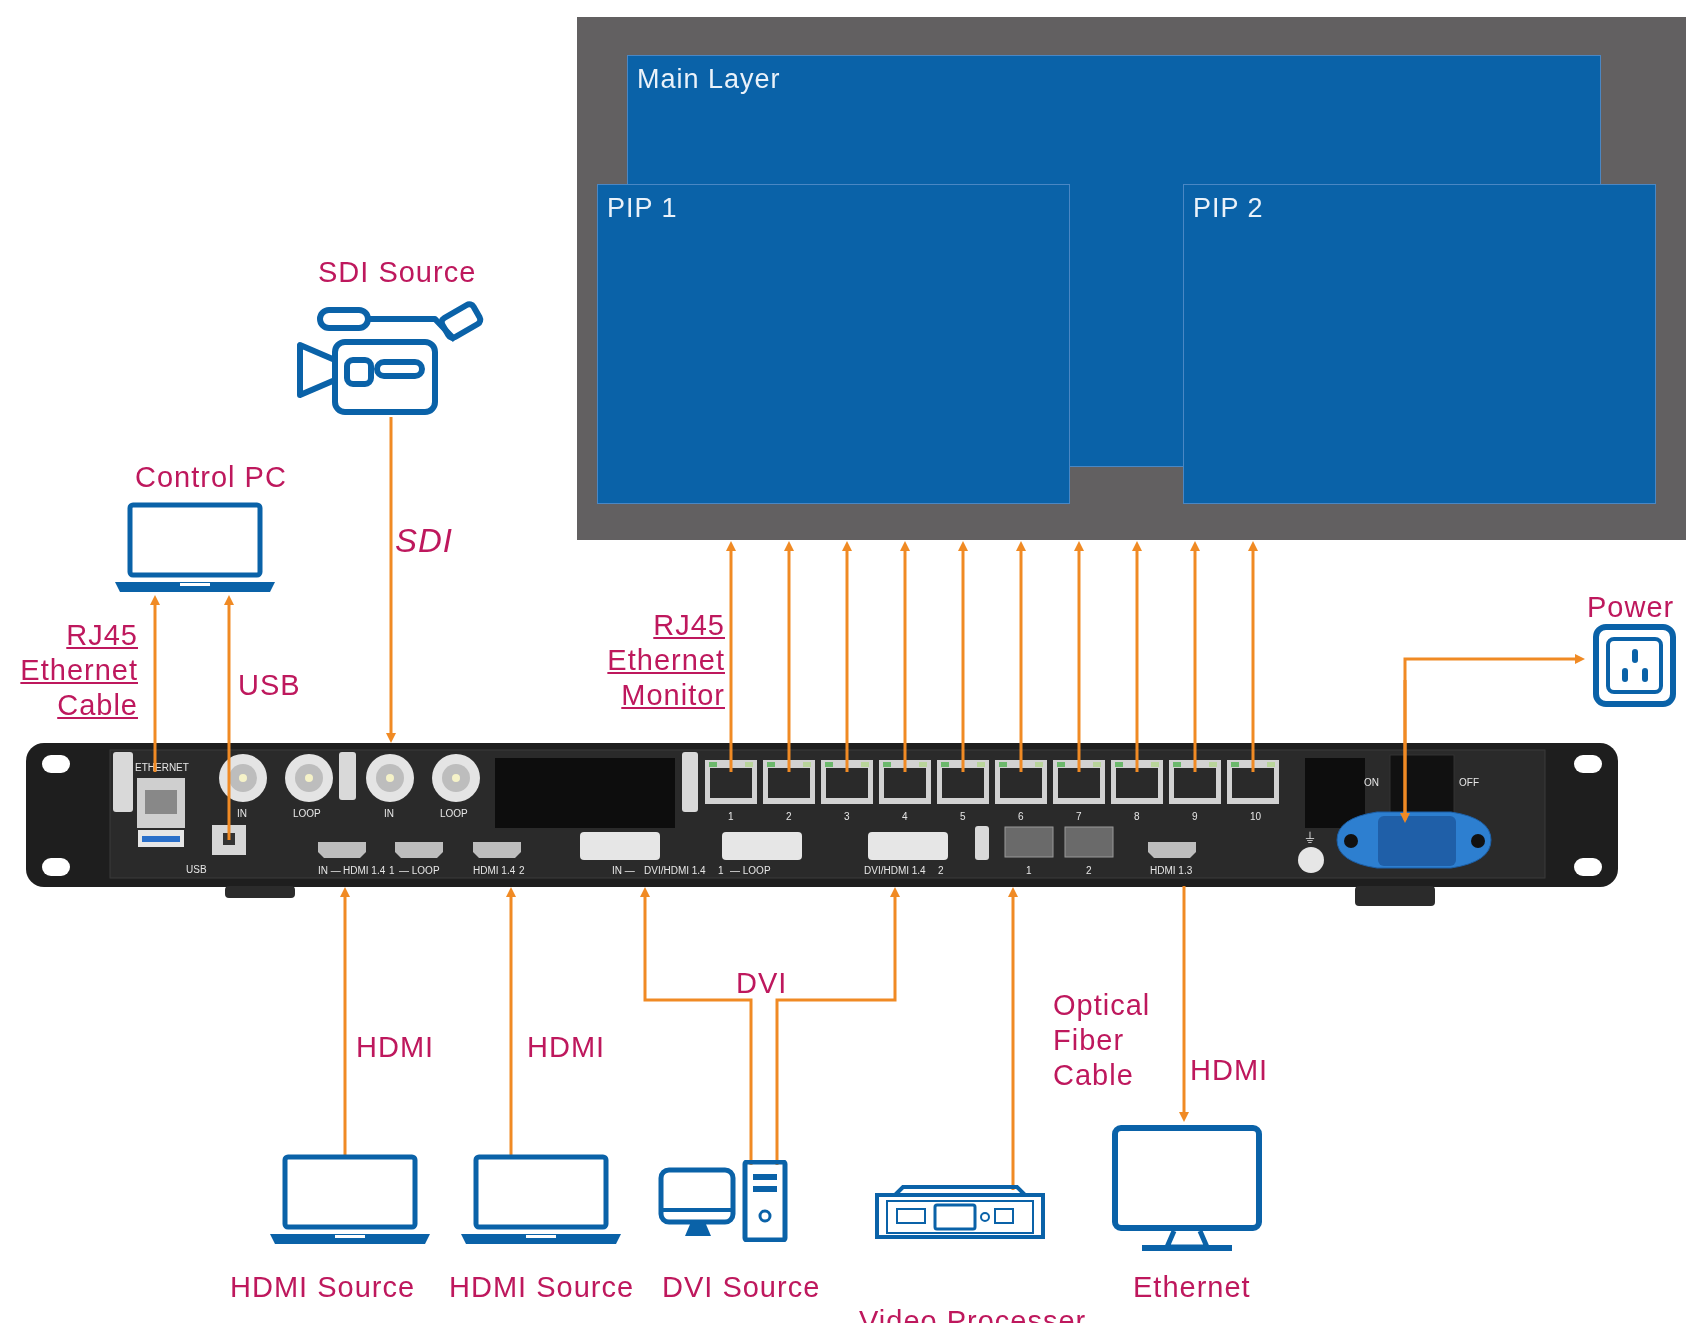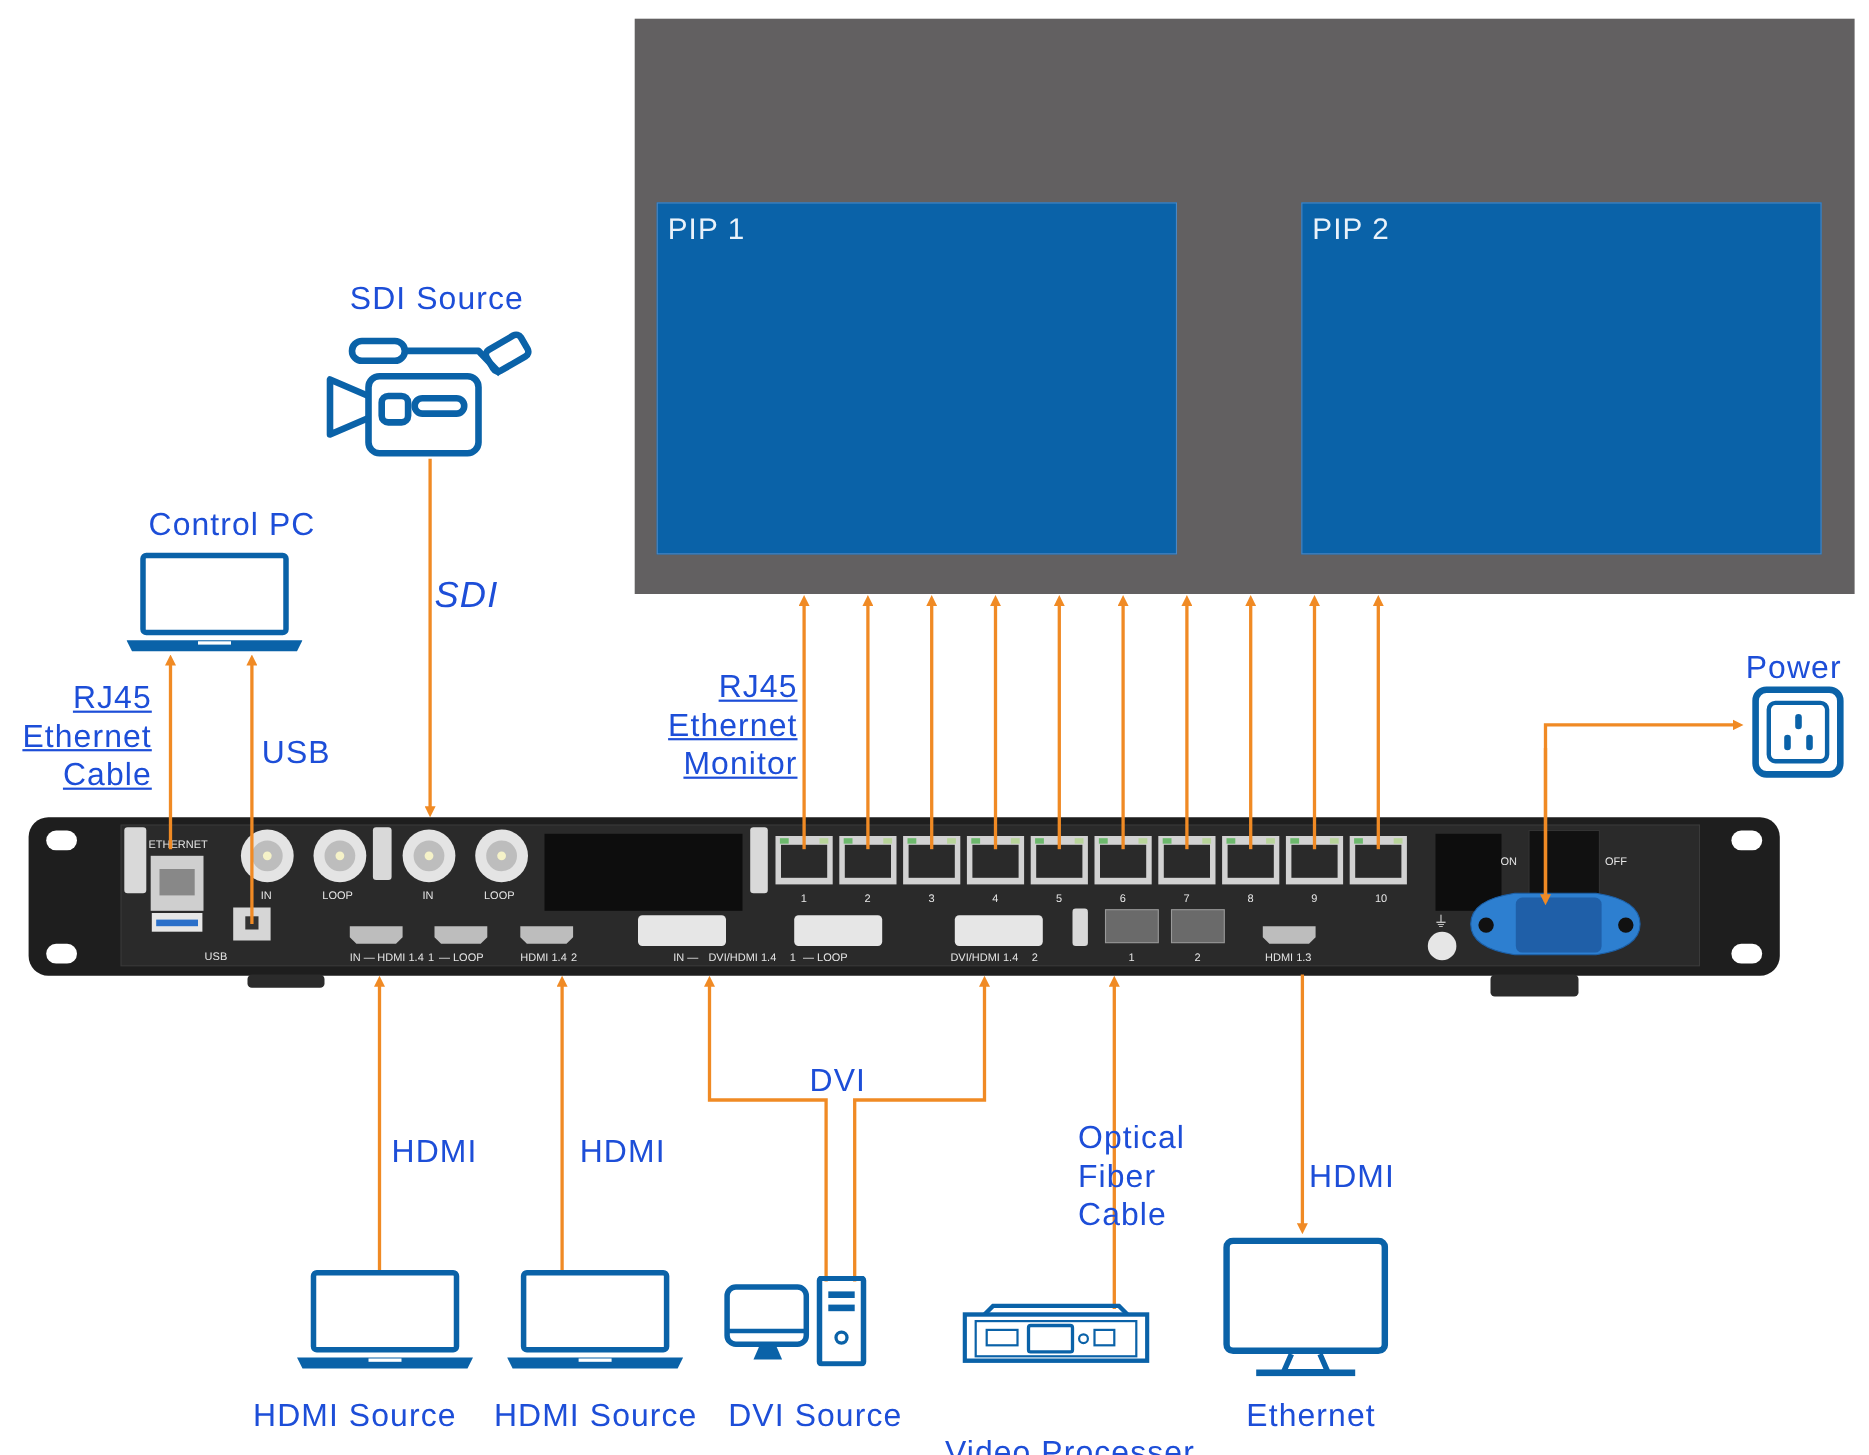--- a/index.html
+++ b/index.html
@@ -1,29 +1,32 @@
 <!DOCTYPE html>
 <html><head>
 <meta charset="utf-8">
 <style>
   html,body{margin:0;padding:0;background:#fff;}
   body{width:1699px;height:1323px;position:relative;overflow:hidden;font-family:"Liberation Sans",sans-serif;color:#231f20;}
-  .lbl{position:absolute;font-size:29px;letter-spacing:1px;color:#1d4ed8;white-space:nowrap;line-height:1.2;}
+  .lbl{position:absolute;font-size:29px;letter-spacing:1px;color:#be185d;white-space:nowrap;line-height:1.2;}
   .lbl.r{text-align:right;text-decoration:underline;}
   .screen-frame{position:absolute;left:577px;top:17px;width:1109px;height:523px;background:#626061;}
   .layer{position:absolute;background:#0a62a8;border:1px solid #4a87c4;box-sizing:border-box;}
   .layer span{position:absolute;left:9px;top:8px;color:#eaf2fa;font-size:27px;letter-spacing:1px;}
   svg{position:absolute;left:0;top:0;}
   .dev-text{font-family:"Liberation Sans",sans-serif;fill:#e6e6e6;font-size:10px;}
   .icon{position:absolute;}
 </style>
 </head>
 <body>
 
 <div class="screen-frame">
+  <div class="layer" style="left:50px;top:38px;width:974px;height:412px;">
+    <span>Main Layer</span>
+  </div>
   <div class="layer" style="left:20px;top:167px;width:473px;height:320px;padding-left:44px;">
     <span>PIP 1</span>
   </div>
   <div class="layer" style="left:606px;top:167px;width:473px;height:320px;text-align:right;">
     <span>PIP 2</span>
   </div>
 </div>
 
 <svg width="1699" height="1323" viewBox="0 0 1699 1323">
   <defs>
@@ -236,21 +239,21 @@
 <div class="lbl r" style="left:580px;top:608px;width:145px;line-height:35px;">
   <div>RJ45</div>
   <div>Ethernet</div>
   <div>Monitor</div>
 </div>
 <div class="lbl" style="left:1587px;top:590px;">Power</div>
 
 <div class="lbl" style="left:356px;top:1030px;">HDMI</div>
 <div class="lbl" style="left:527px;top:1030px;">HDMI</div>
 <div class="lbl" style="left:736px;top:966px;">DVI</div>
-<div class="lbl" style="left:980px;top:988px;line-height:35px;margin-top:30px;">
+<div class="lbl" style="left:1053px;top:988px;line-height:35px;">
   <div>Optical</div>
   <div>Fiber</div>
   <div>Cable</div>
 </div>
 <div class="lbl" style="left:1190px;top:1053px;">HDMI</div>
 
 <div class="lbl" style="left:230px;top:1270px;">HDMI Source</div>
 <div class="lbl" style="left:449px;top:1270px;">HDMI Source</div>
 <div class="lbl" style="left:662px;top:1270px;">DVI Source</div>
 <div class="lbl" style="left:859px;top:1304px;">Video Processer</div>

